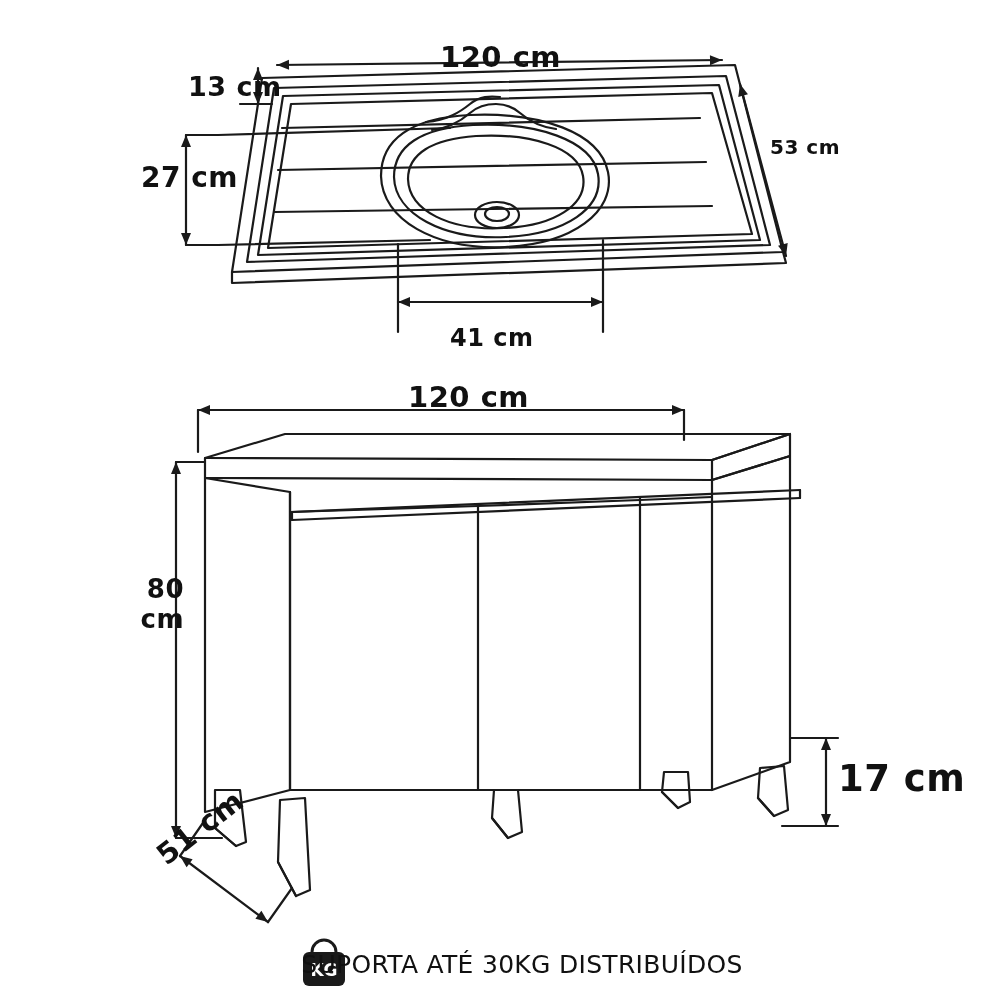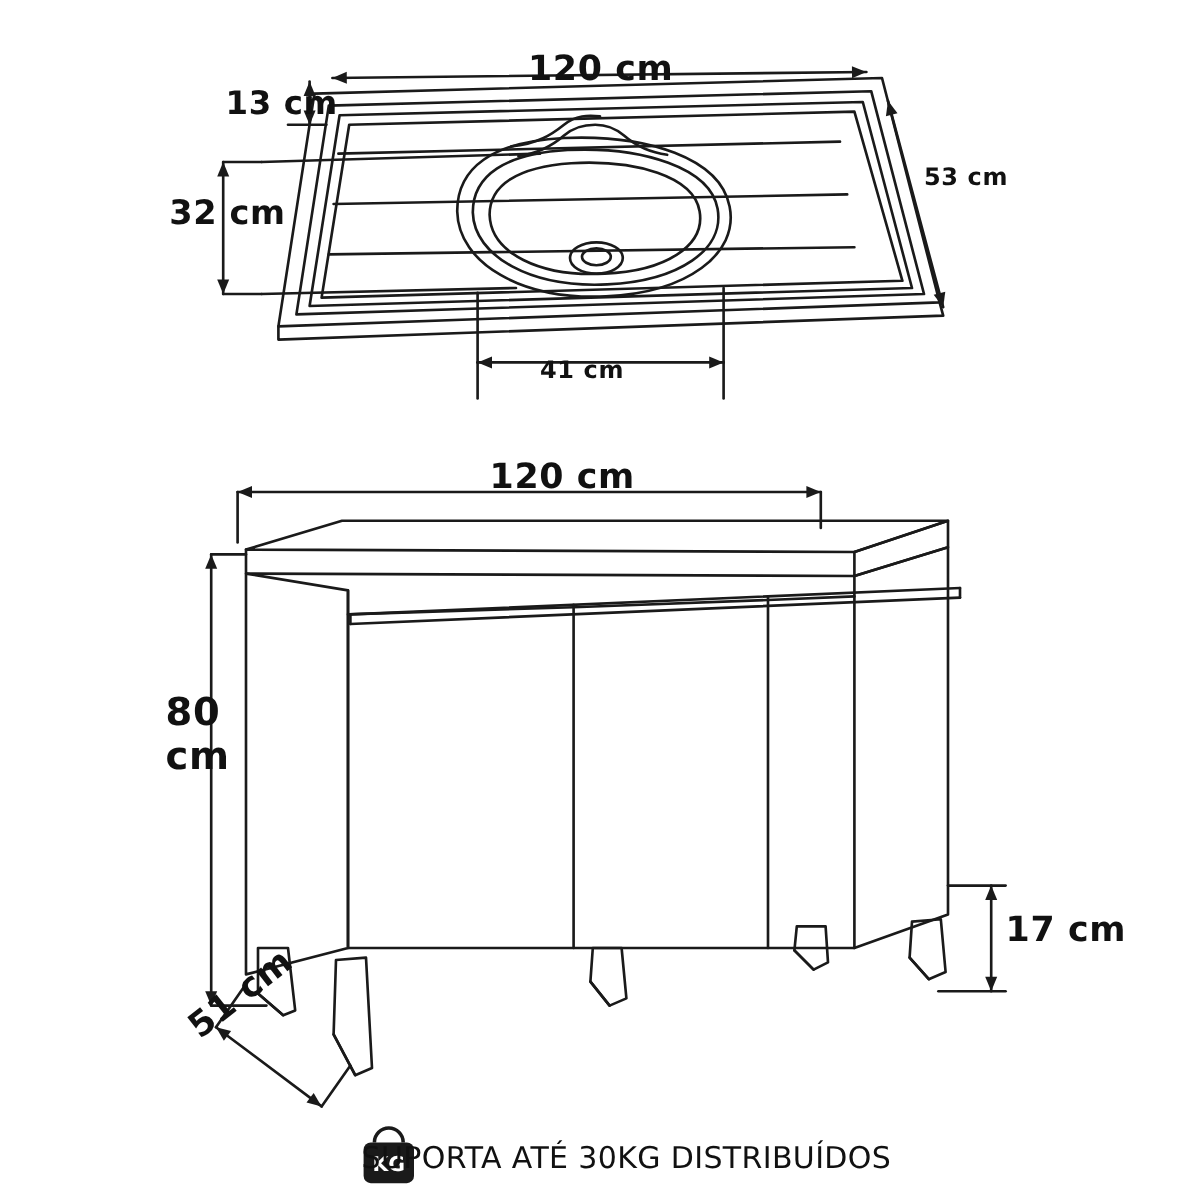--- a/index.html
+++ b/index.html
@@ -32,31 +32,31 @@
     font-family: "DejaVu Sans", sans-serif;
     font-weight: bold;
     white-space: nowrap;
     letter-spacing: 0.5px;
     color: #111111;
   }
   .lbl-120-top   { left: 440px; top: 40px;  font-size: 29px; }
   .lbl-13        { left: 168px; top: 71px;  font-size: 27px; margin-left: 20px; }
   .lbl-53        { left: 770px; top: 135px; font-size: 20px; }
   .lbl-32        { left: 141px; top: 161px; font-size: 28px; }
-  .lbl-41        { left: 450px; top: 296px; font-size: 20px; }
+  .lbl-41        { left: 450px; top: 324px; font-size: 24px; }
   .lbl-120-bot   { left: 408px; top: 380px; font-size: 29px; }
   .lbl-80 {
     left: 138px; top: 575px;
-    font-size: 32px;
+    font-size: 26px;
     width: 46px;
-    text-align: left;
+    text-align: right;
     line-height: 1.15;
     white-space: normal;
   }
-  .lbl-17        { left: 838px; top: 757px; font-size: 29px; }
+  .lbl-17        { left: 838px; top: 757px; font-size: 37px; }
   .lbl-51 {
     left: 150px; top: 845px;
     font-size: 29px;
     transform: rotate(-38deg);
     transform-origin: left top;
   }
   .footer-note {
     position: absolute;
     left: 0;
     top: 950px;
@@ -194,21 +194,21 @@
     <g>
       <path d="M312,952 a12,12 0 0,1 24,0" fill="none" stroke="#1a1a1a" stroke-width="3"></path>
       <rect x="303" y="952" width="42" height="34" rx="6" fill="#1a1a1a"></rect>
       <text x="324" y="976" font-family="DejaVu Sans, sans-serif" font-size="17" font-weight="bold" fill="#ffffff" text-anchor="middle">KG</text>
     </g>
   </svg>
 
   <div class="lbl lbl-120-top">120 cm</div>
   <div class="lbl lbl-13">13 cm</div>
   <div class="lbl lbl-53">53 cm</div>
-  <div class="lbl lbl-32">32 cm</div>
+  <div class="lbl lbl-32">27 cm</div>
   <div class="lbl lbl-41">41 cm</div>
 
   <div class="lbl lbl-120-bot">120 cm</div>
   <div class="lbl lbl-80">80 cm</div>
   <div class="lbl lbl-17">17 cm</div>
   <div class="lbl lbl-51">51 cm</div>
 
   <div class="footer-note">
     <span class="footer-row">
       <span class="kg-badge"></span>

